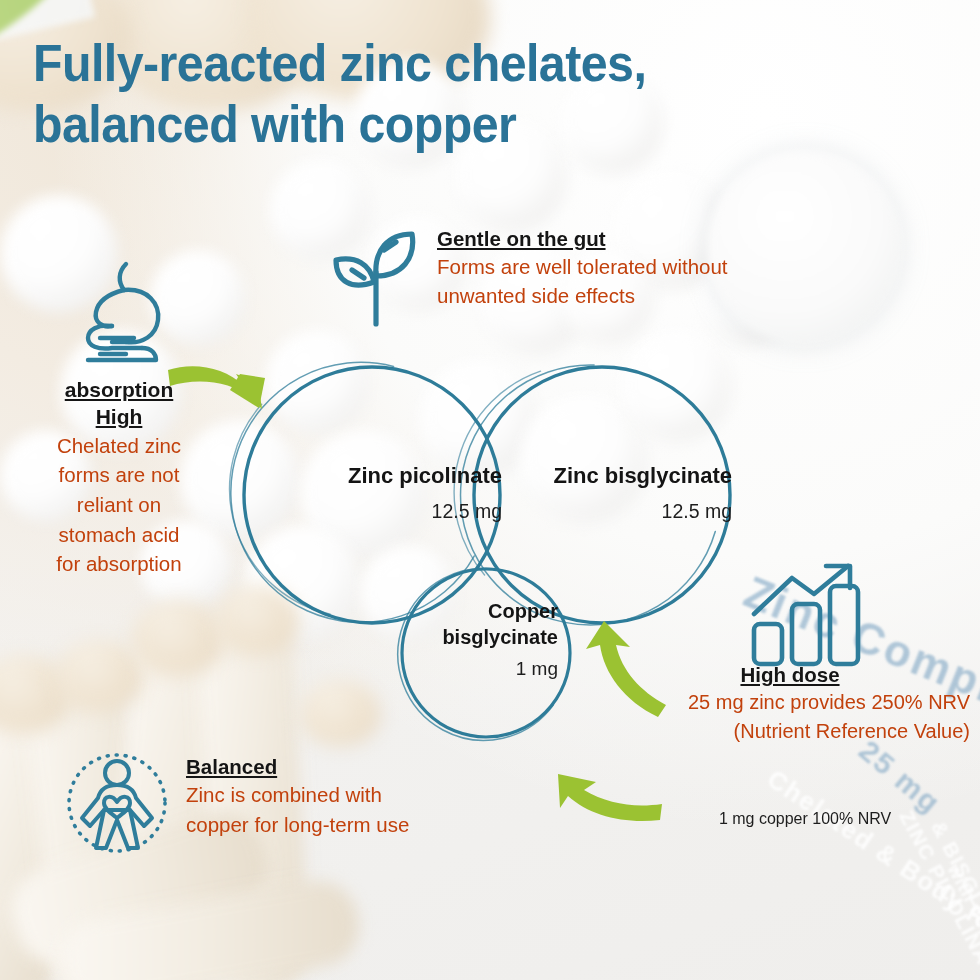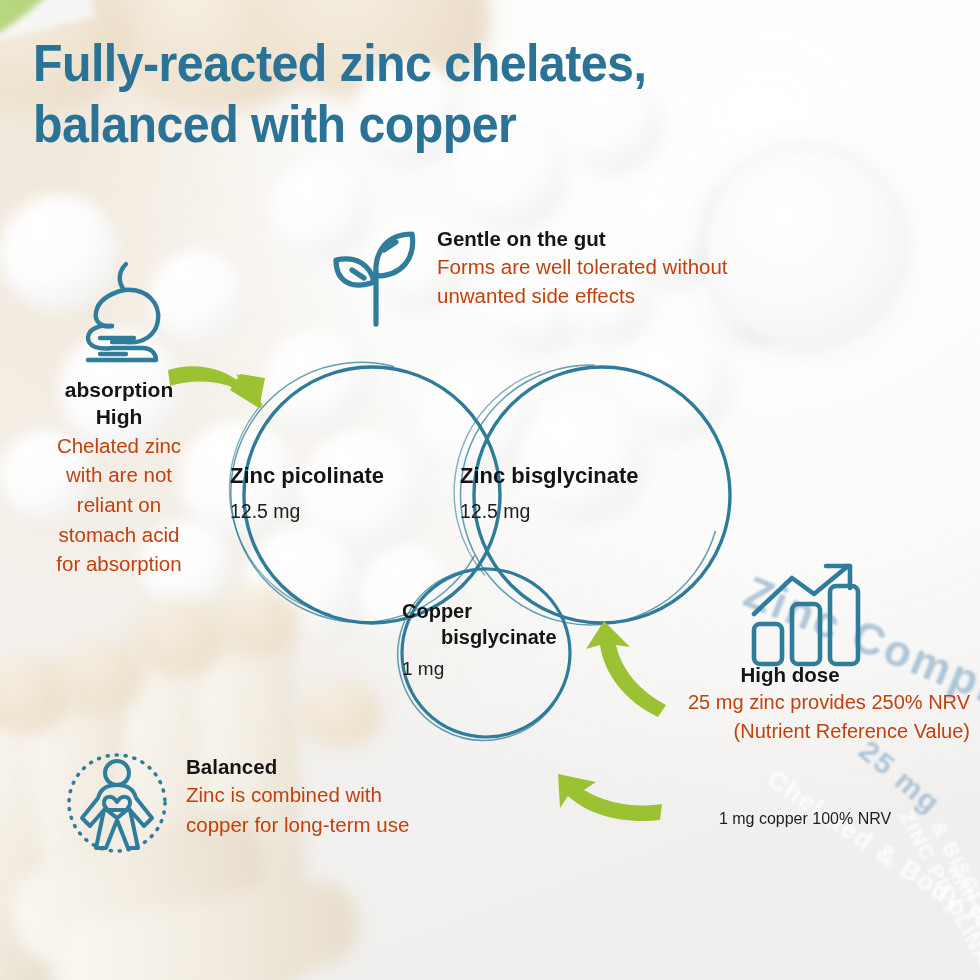--- a/index.html
+++ b/index.html
@@ -49,42 +49,42 @@
   .lbl-teal{color:#7fa6c4;opacity:.6;}
 
   
   .title{position:absolute;left:33px;top:33px;width:880px;
     color:#2a7397;font-weight:700;font-size:52px;line-height:1.18;
     letter-spacing:-0.6px;font-stretch:condensed;
     transform:scaleX(.93);transform-origin:left top;}
 
   
   .feat{position:absolute;}
-  .feat h3{margin:0;font-size:20.5px;font-weight:700;color:#151515;line-height:1.28;}
+  .feat h3{margin:0;font-size:20.5px;font-weight:700;color:#151515;line-height:1.28;text-decoration:underline;}
   .feat p{margin:0;font-size:20.5px;color:#c2410c;line-height:1.42;font-weight:400;}
   .ico{position:absolute;}
 
   
   #gentle{left:437px;top:226px;width:400px;}
   
   #absorb{left:14px;top:376px;width:210px;text-align:center;}
   #absorb h3{font-size:21px;line-height:1.3;}
   #absorb p{font-size:20.5px;line-height:1.45;}
   
   #dose{left:610px;top:662px;width:360px;text-align:center;}
   #dose p{font-size:20px;line-height:1.42;text-align:right;}
   #copperNrv{position:absolute;left:640px;top:810px;width:330px;text-align:center;
              font-size:16px;color:#1d1d1d;}
   
   #balanced{left:186px;top:754px;width:330px;}
   #balanced p{font-size:20.5px;line-height:1.45;}
 
   
   .ring{position:absolute;}
-  .ring .cap-txt{position:absolute;left:0;right:12px;text-align:left;}
+  .ring .cap-txt{position:absolute;left:0;right:12px;text-align:right;}
   .c-name{font-weight:700;color:#141414;}
   .c-dose{color:#1d1d1d;}
   #ringA .c-name,#ringB .c-name{font-size:22px;}
   #ringA .c-dose,#ringB .c-dose{font-size:19.5px;}
   #ringC .c-name{font-size:20px;line-height:1.3;}
   #ringC .c-dose{font-size:19px;}
   svg{overflow:visible;}
 </style>
 </head>
 <body>
@@ -218,21 +218,21 @@
     <path d="M74 88 C 84 88, 88 94, 88 100 L 20 100"></path>
     <path d="M32 78 L 66 78"></path>
     <path d="M32 94 L 58 94"></path>
     <path d="M58 82 L 44 82"></path>
   </svg>
 
   <div class="feat" id="absorb">
     <h3>absorption</h3>
     <h3>High</h3>
     <p>Chelated zinc</p>
-    <p>with are not</p>
+    <p>forms are not</p>
     <p>reliant on</p>
     <p>stomach acid</p>
     <p>for absorption</p>
   </div>
 
   <svg class="ico" style="left:748px;top:562px;" width="116" height="106" viewBox="0 0 116 106" fill="none" stroke="#2f7d9b" stroke-width="4.6" stroke-linecap="round" stroke-linejoin="round">
     <rect x="6" y="62" width="28" height="40" rx="6"></rect>
     <rect x="44" y="42" width="28" height="60" rx="6"></rect>
     <rect x="82" y="24" width="28" height="78" rx="6"></rect>
     <path d="M6 52 L 44 16 L 66 32 L 100 4"></path>

